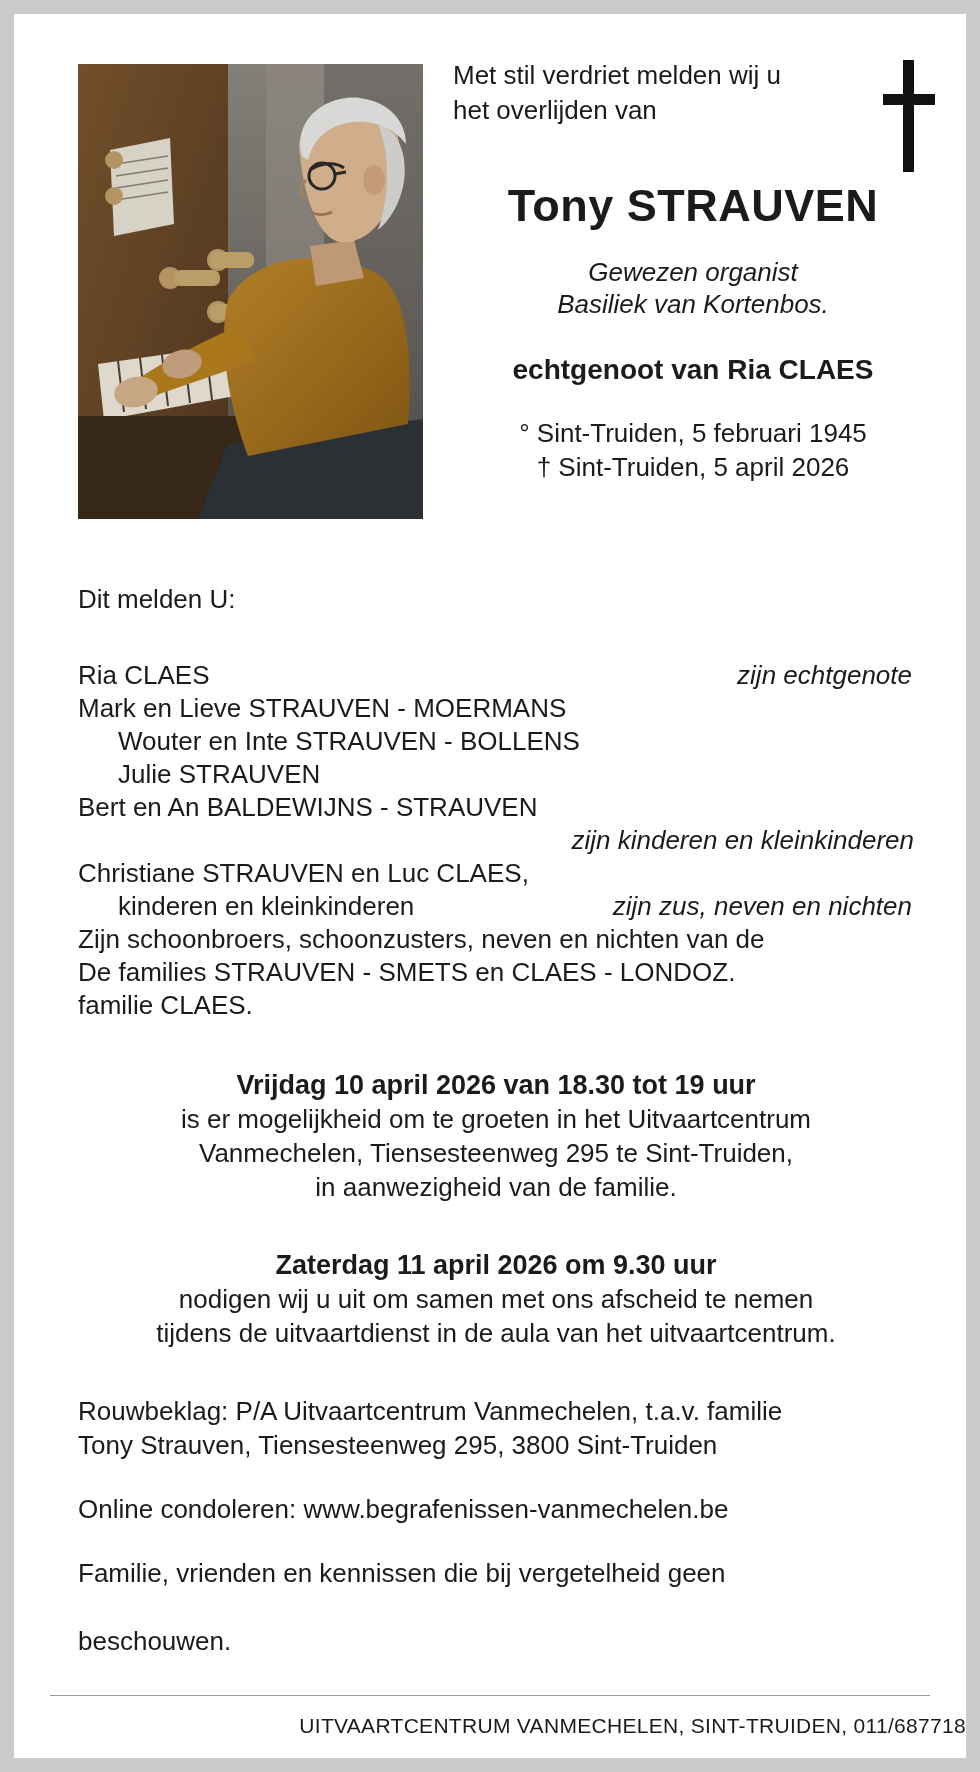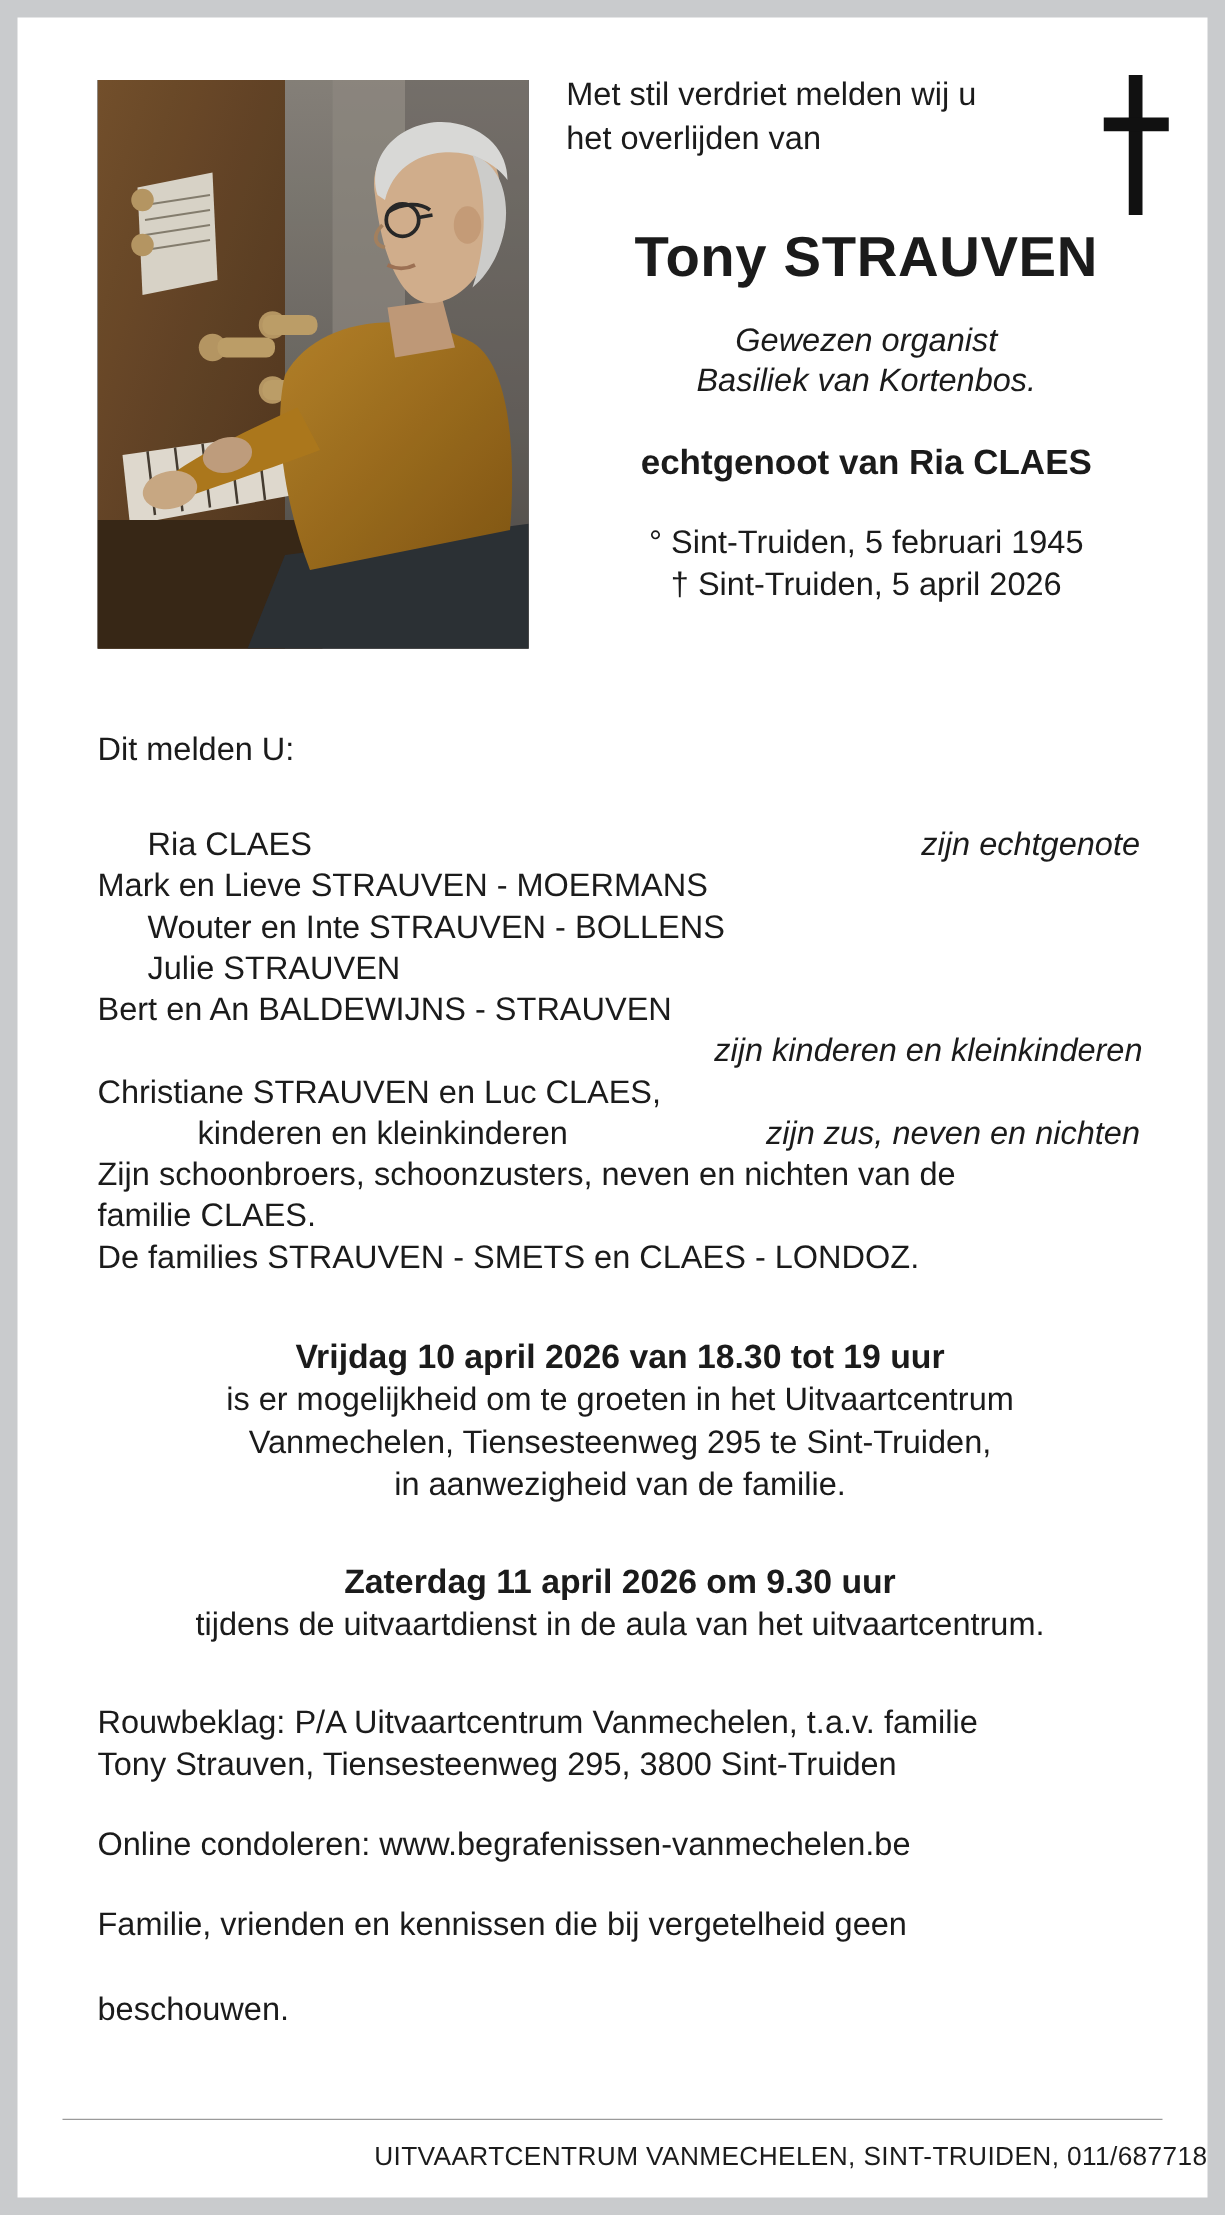--- a/index.html
+++ b/index.html
@@ -118,21 +118,20 @@
     line-height: 33px;
   }
   .indent1 { padding-left: 40px; }
   .rel-right {
     text-align: right;
     font-style: italic;
   }
   .rel-inline {
     display: flex;
     justify-content: space-between;
-    margin-left: 40px;
   }
   .rel-inline .rel {
     font-style: italic;
     padding-right: 2px;
   }
 
   
   .service {
     text-align: center;
     font-size: 26px;
@@ -289,33 +288,34 @@
       <div class="indent1">Wouter en Inte STRAUVEN - BOLLENS</div>
       <div class="indent1">Julie STRAUVEN</div>
       <div>Bert en An BALDEWIJNS - STRAUVEN</div>
       <div class="rel-right">zijn kinderen en kleinkinderen</div>
       <div>Christiane STRAUVEN en Luc CLAES,</div>
       <div class="rel-inline">
         <span class="indent1">kinderen en kleinkinderen</span>
         <span class="rel">zijn zus, neven en nichten</span>
       </div>
       <div>Zijn schoonbroers, schoonzusters, neven en nichten van de</div>
+      <div>De families STRAUVEN - SMETS en CLAES - LONDOZ.</div>
       <div>familie CLAES.</div>
-      <div>De families STRAUVEN - SMETS en CLAES - LONDOZ.</div>
     </div>
 
     <div class="service svc1">
       <div class="title">Vrijdag 10 april 2026 van 18.30 tot 19 uur</div>
       <div>is er mogelijkheid om te groeten in het Uitvaartcentrum</div>
       <div>Vanmechelen, Tiensesteenweg 295 te Sint-Truiden,</div>
       <div>in aanwezigheid van de familie.</div>
     </div>
 
     <div class="service svc2">
       <div class="title">Zaterdag 11 april 2026 om 9.30 uur</div>
+      <div>nodigen wij u uit om samen met ons afscheid te nemen</div>
       <div>tijdens de uitvaartdienst in de aula van het uitvaartcentrum.</div>
     </div>
 
     <div class="paras">
       <p>
         <span>Rouwbeklag: P/A Uitvaartcentrum Vanmechelen, t.a.v. familie</span><br>
         <span>Tony Strauven, Tiensesteenweg 295, 3800 Sint-Truiden</span>
       </p>
       <p>Online condoleren: www.begrafenissen-vanmechelen.be</p>
       <p>

